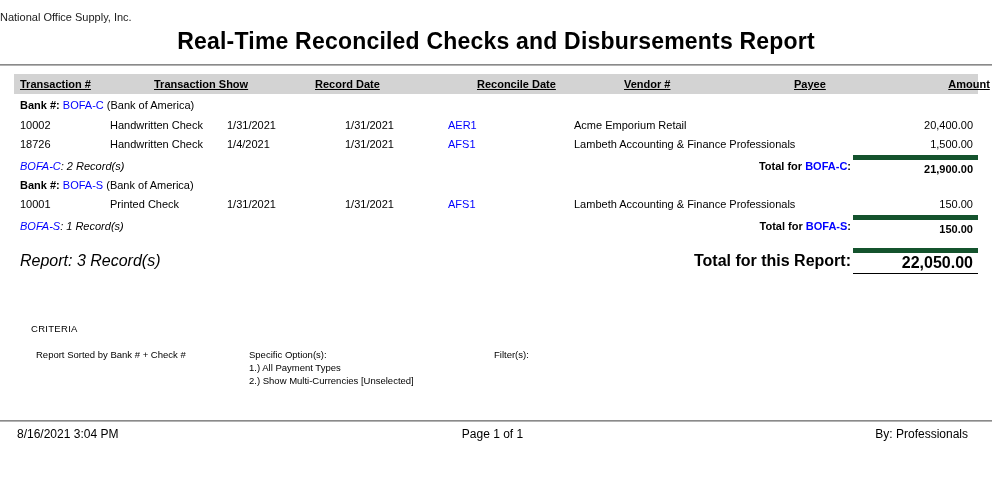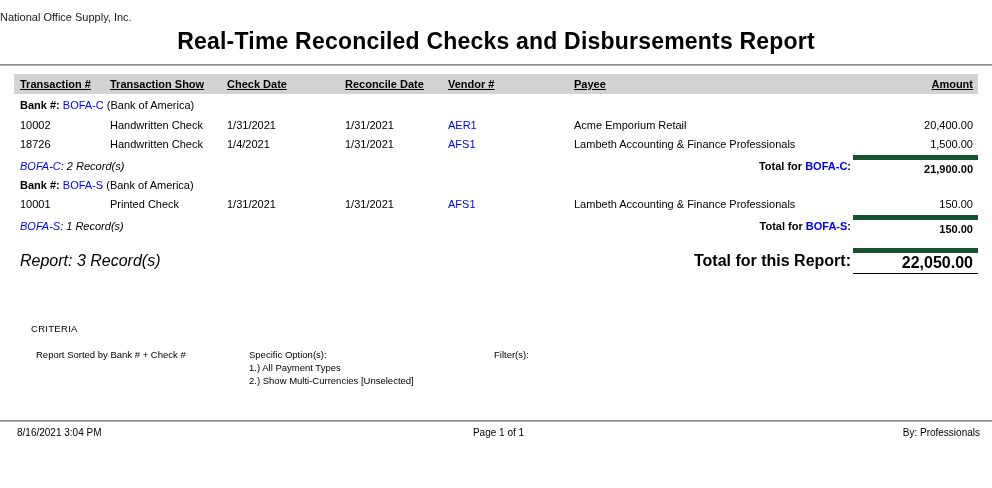--- a/index.html
+++ b/index.html
@@ -19,20 +19,21 @@
     grid-template-columns:90px 117px 118px 103px 126px 1fr 125px;
     padding-left:6px;
     align-items:center;
   }
   .thead {
     margin-top:8px;
     background:#d3d3d3;
     height:20px;
     font-size:11px;
     font-weight:bold;
+    gap:44px;
   }
   .thead .th { text-decoration:underline; white-space:nowrap; }
   .thead .num { text-align:right; padding-right:5px; }
 
   .row, .bankline, .gfoot { height:19.5px; line-height:19.5px; font-size:11px; white-space:nowrap; }
   .bankline { margin-top:2px; padding-left:6px; }
   .bold { font-weight:bold; }
   .link { color:#0000ff; text-decoration:none; cursor:pointer; }
   .ital { font-style:italic; }
   .cell-amount { text-align:right; padding-right:5px; }
@@ -50,42 +51,42 @@
     grid-template-columns:213px 245px auto;
     margin:14px 0 0 22px;
     font-size:9.5px;
     line-height:13px;
     align-items:start;
   }
   .criteria-grid .opt { display:block; }
 
   .rule-bottom { position:absolute; left:0; right:0; top:420px; }
   .footer-row {
-    position:absolute; left:17px; right:12px; top:427px;
+    position:absolute; left:17px; right:24px; top:427px;
     display:grid; grid-template-columns:1fr auto 1fr;
-    font-size:10px;
+    font-size:12px;
   }
   .footer-row .mid { text-align:left; }
   .footer-row .right { text-align:right; }
 </style>
 </head>
 <body>
 
 <div>
 
   <div class="company">National Office Supply, Inc.</div>
   <div class="title">Real-Time Reconciled Checks and Disbursements Report</div>
   <div class="rule rule-top"></div>
 
   <div class="sheet">
 
     <div class="grid7 thead">
       <span class="th">Transaction #</span>
       <span class="th">Transaction Show</span>
-      <span class="th">Check Date</span>
+      <span class="th">Record Date</span>
       <span class="th">Reconcile Date</span>
       <span class="th">Vendor #</span>
       <span class="th">Payee</span>
       <span class="th num">Amount</span>
     </div>
 
     <div class="bankline"><span class="bold">Bank #:</span> <span class="link">BOFA-C</span> <span>(Bank of America)</span></div>
 
     <div class="grid7 row">
       <span>10002</span>

